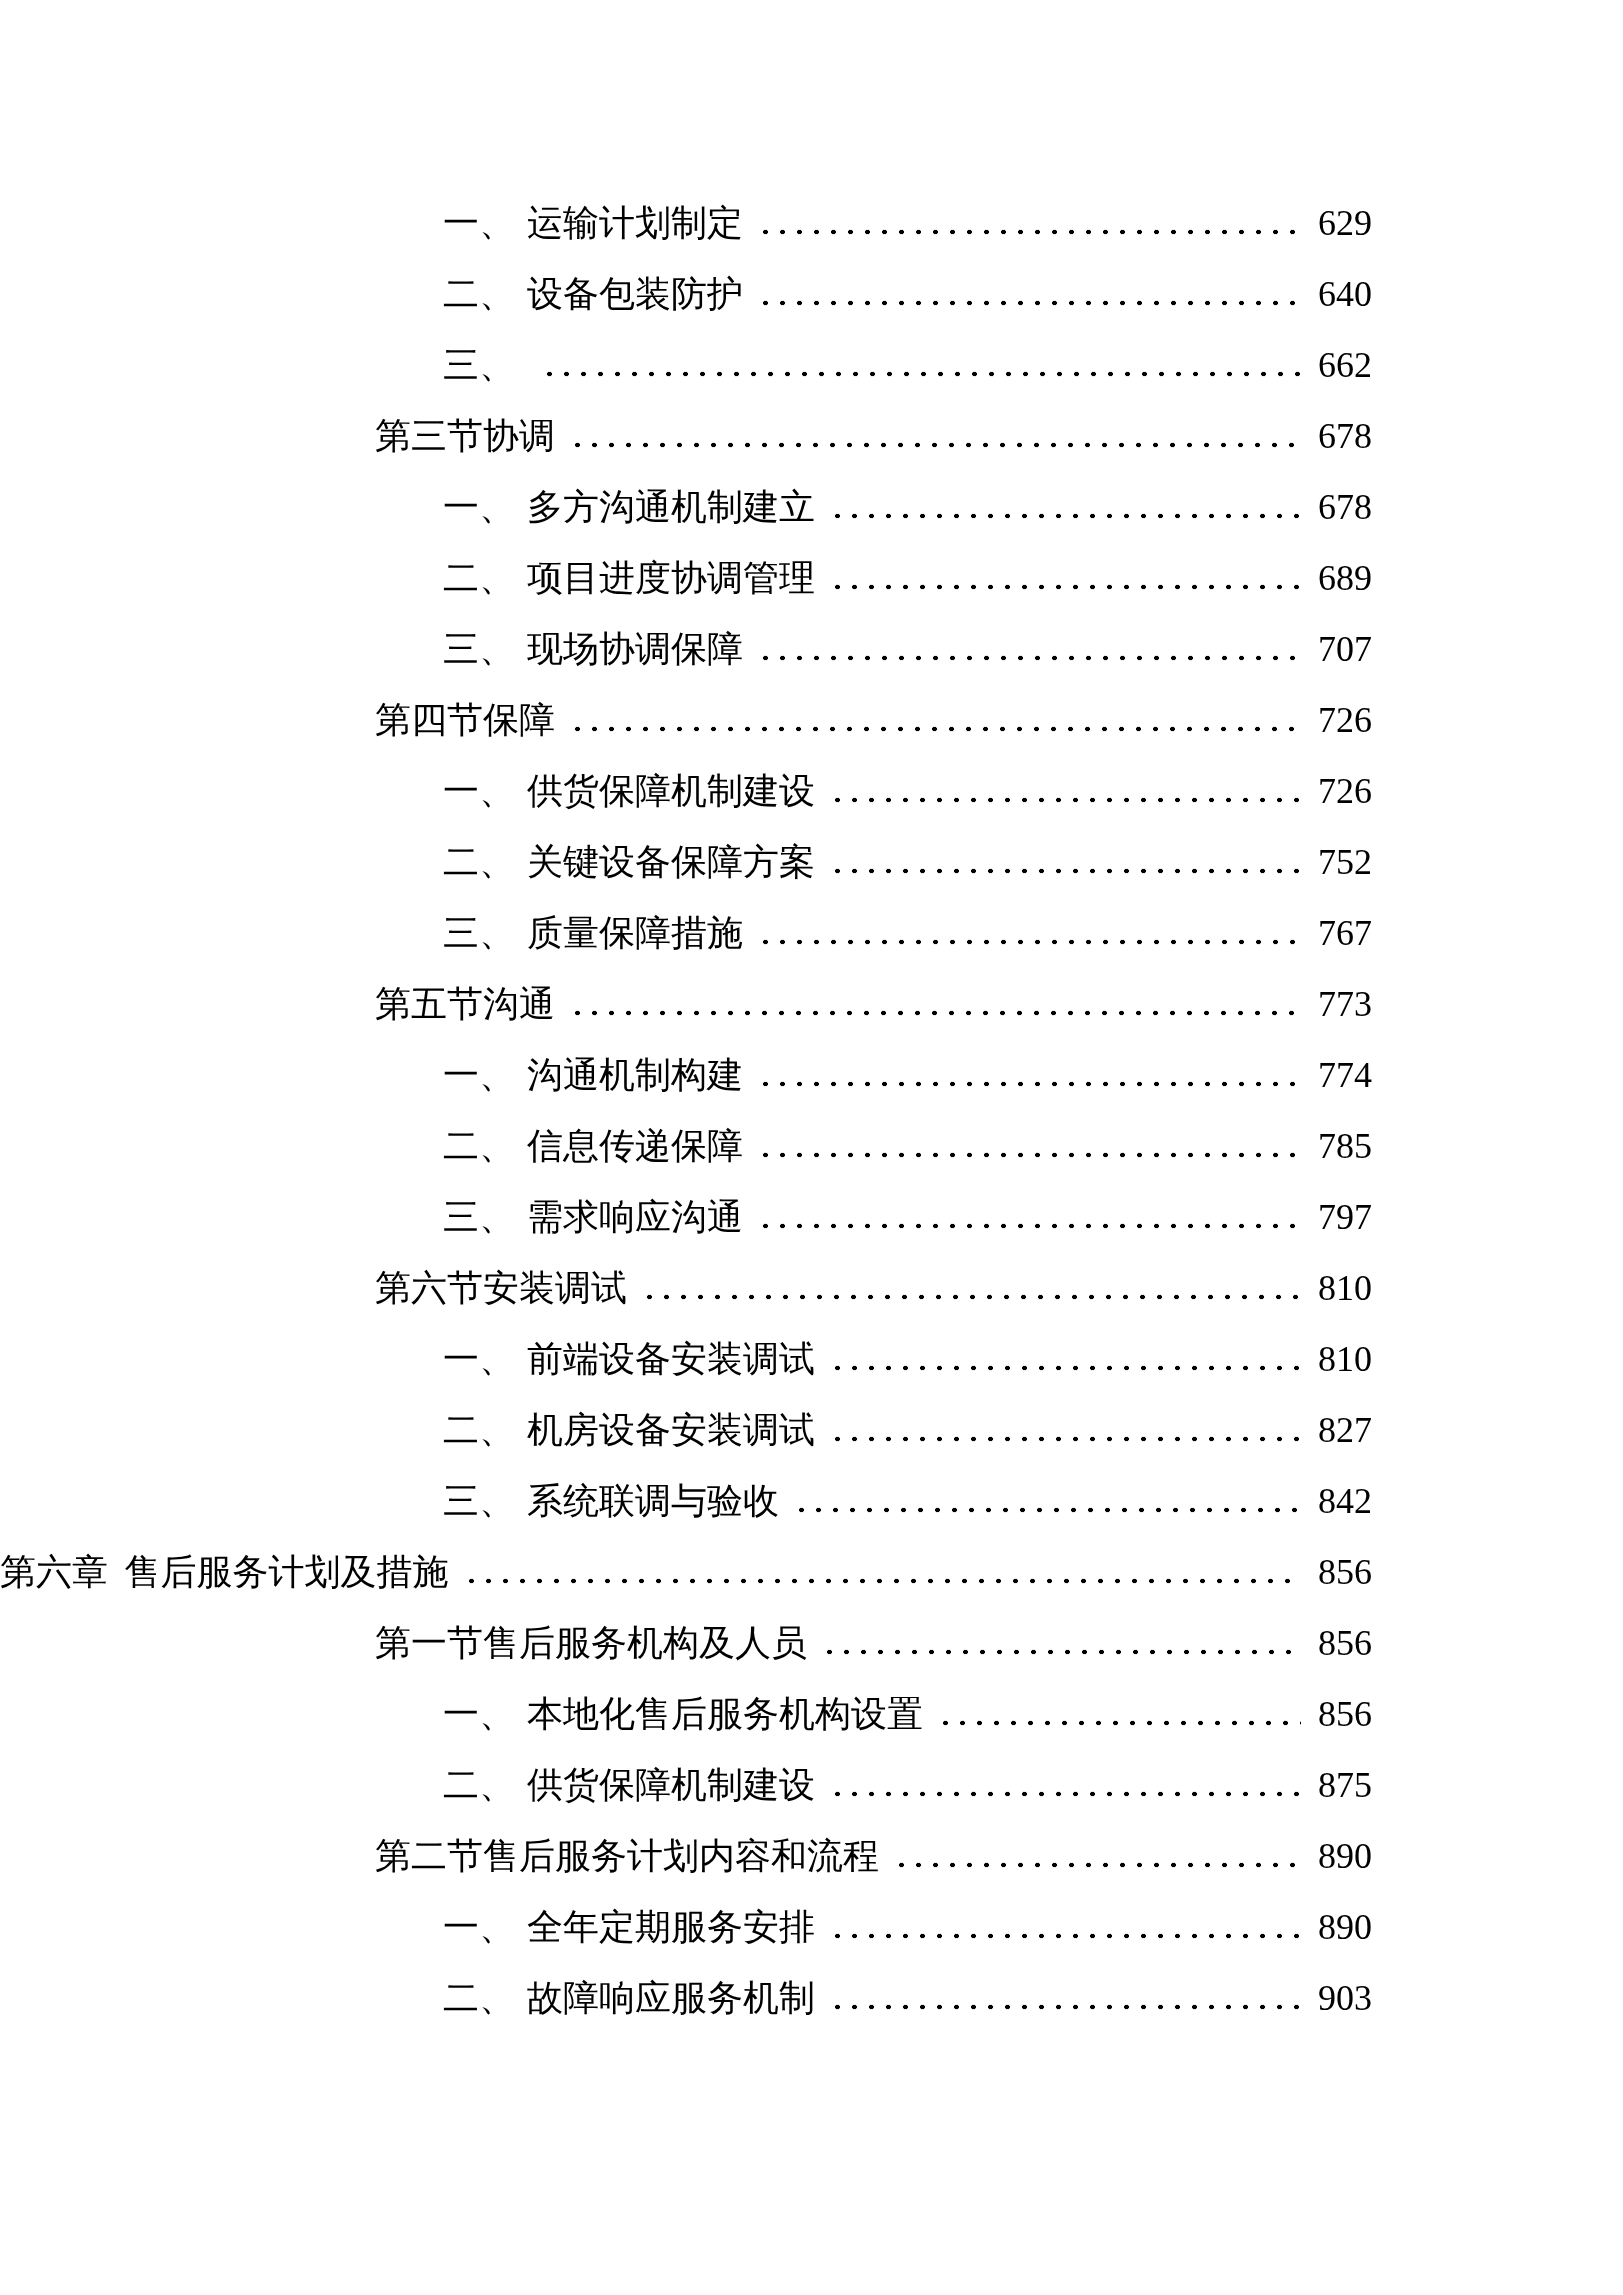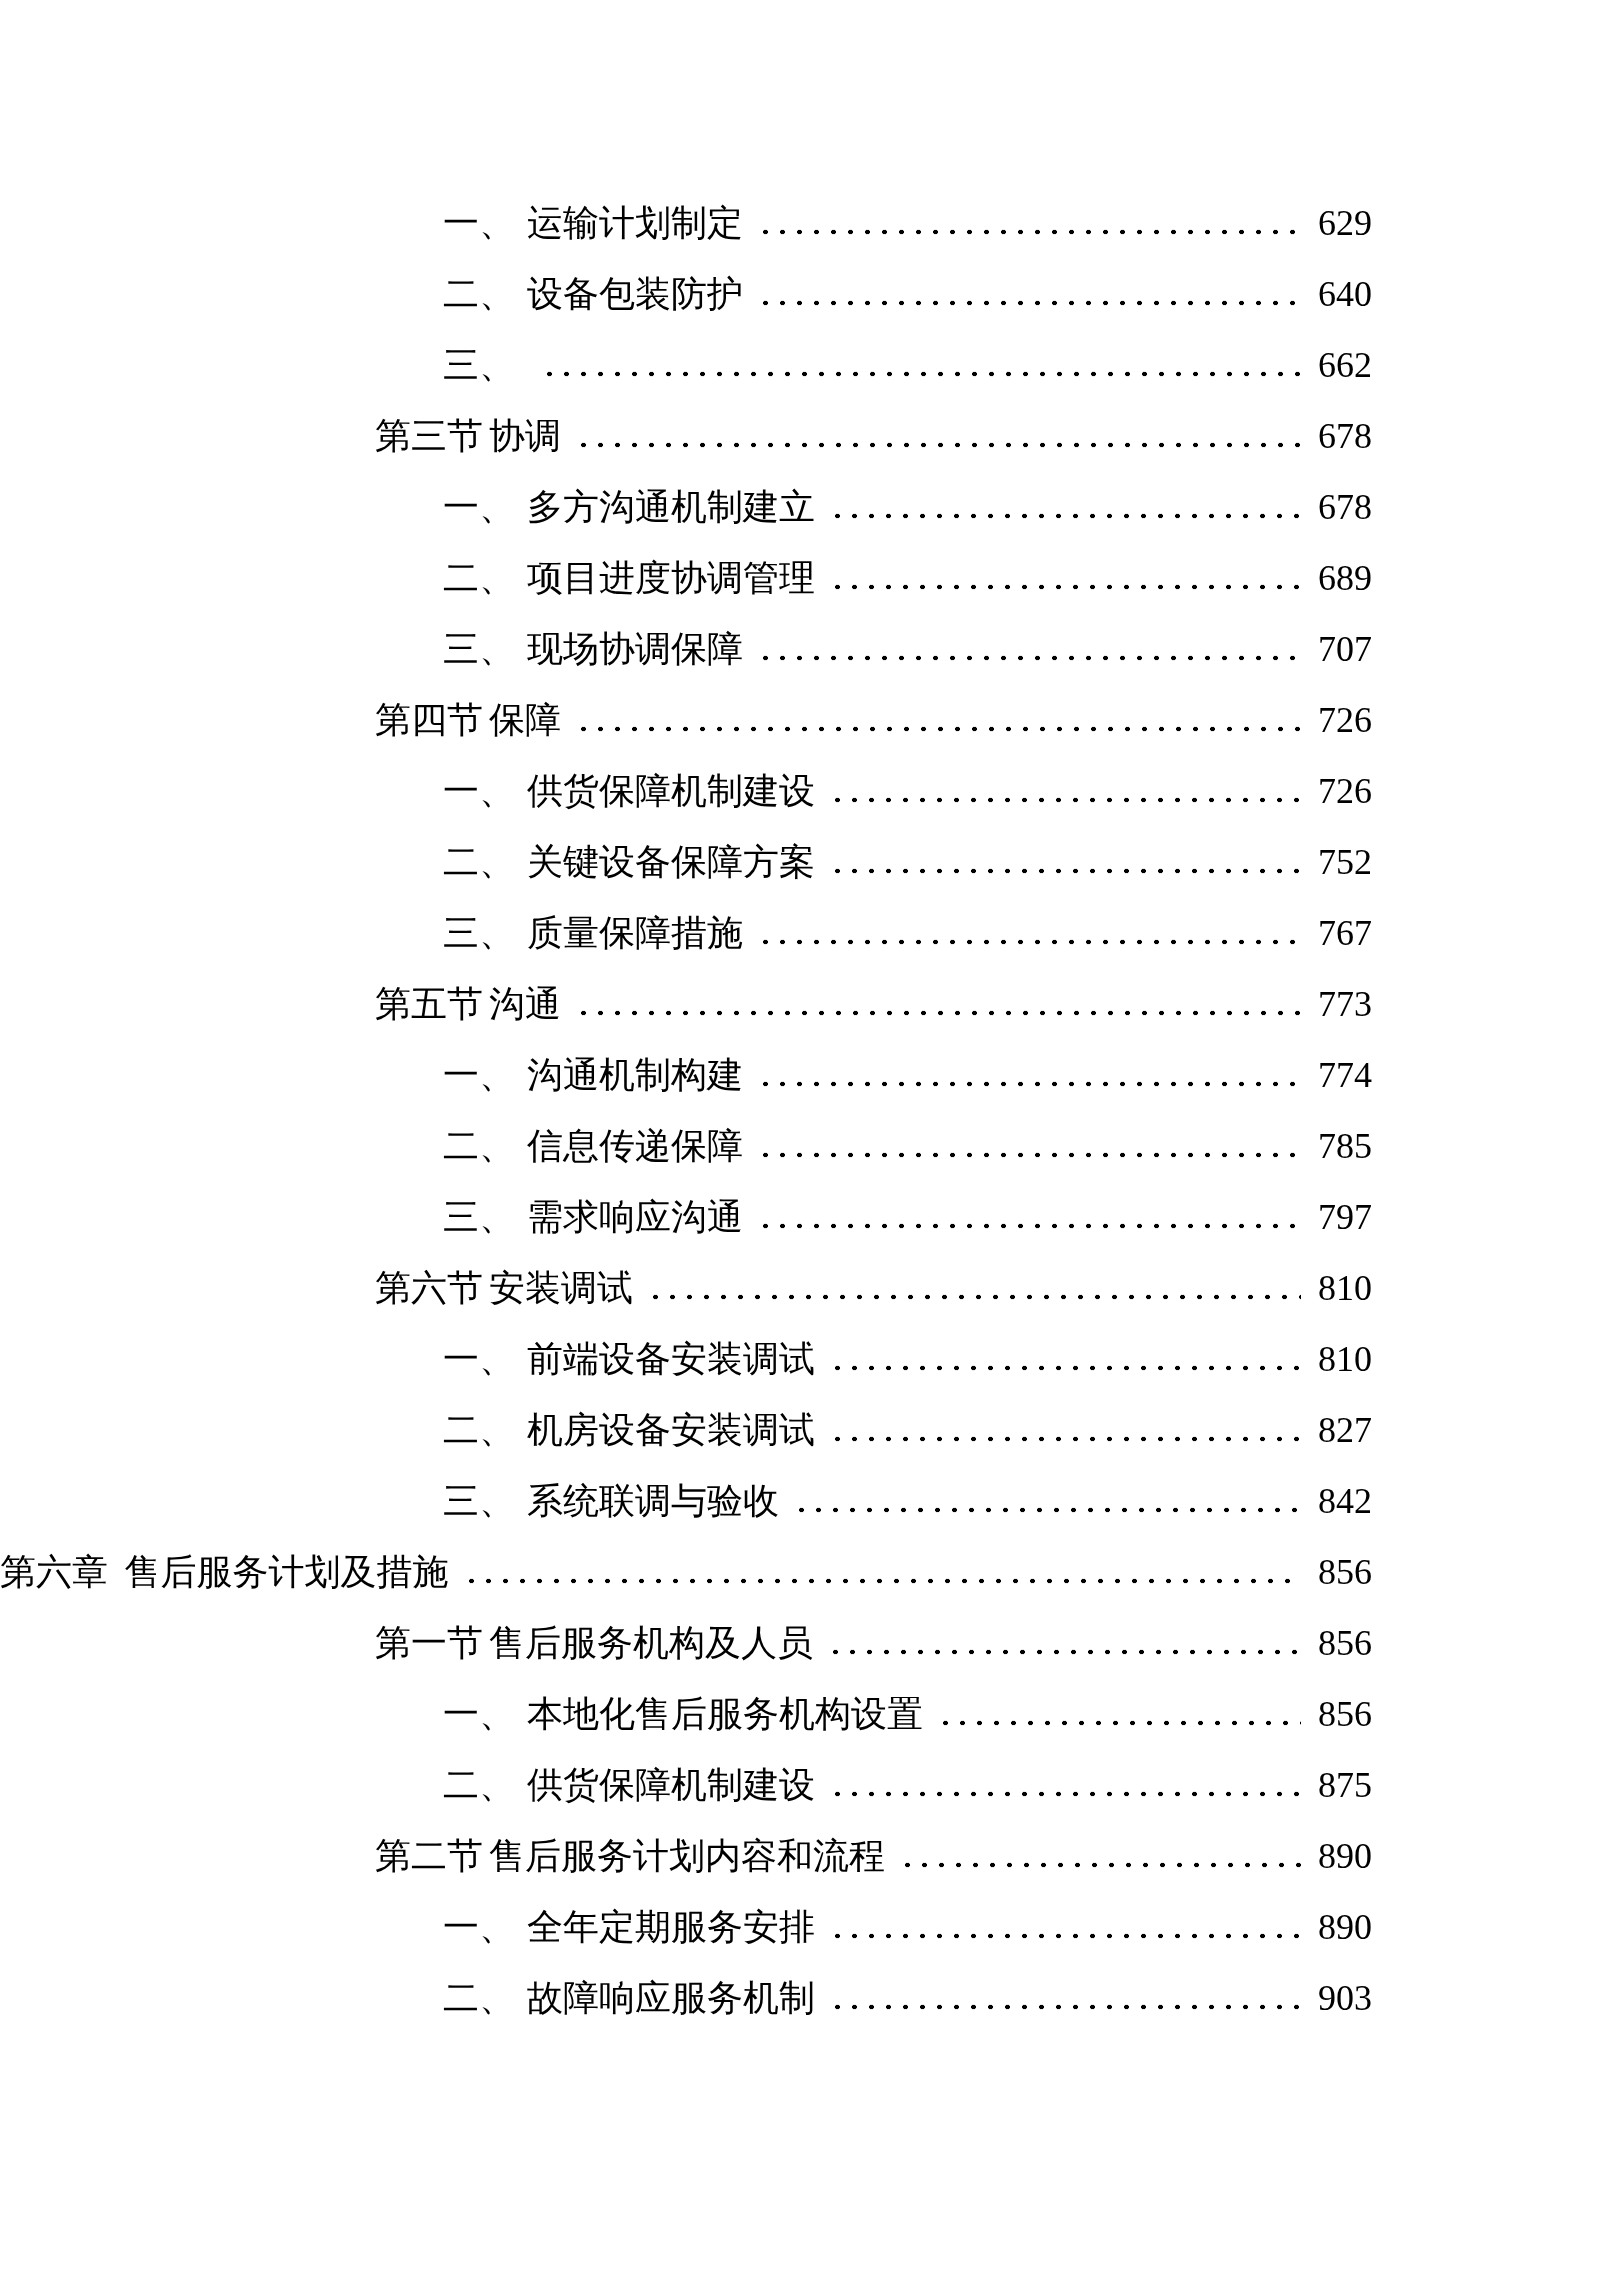--- a/index.html
+++ b/index.html
@@ -37,21 +37,21 @@
     font-size: 36px;
     line-height: 71px;
   }
   
   .lvl-chapter { }
   .lvl-section { padding-left: 375px; }
   .lvl-sub     { padding-left: 443px; }
 
   .num { display: inline-block; white-space: pre; }
   .lvl-sub .num     { min-width: 84px; }
-  .lvl-section .num { margin-right: 6px; }
+  .lvl-section .num { margin-right: 0; }
   .lvl-chapter .num { margin-right: 16.4px; }
 
   .title { white-space: pre; }
 
   
   .dots {
     flex: 1 1 auto;
     height: 5.9px;
     margin: 0 17px 0 14.4px;
     background-image: radial-gradient(circle, #000000 2.2px, rgba(0,0,0,0) 2.4px);

